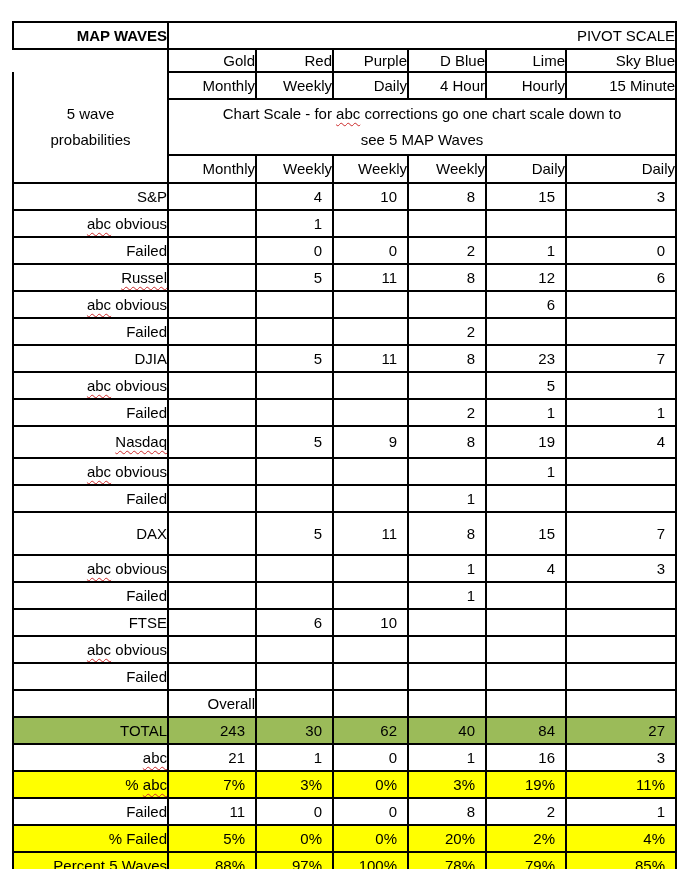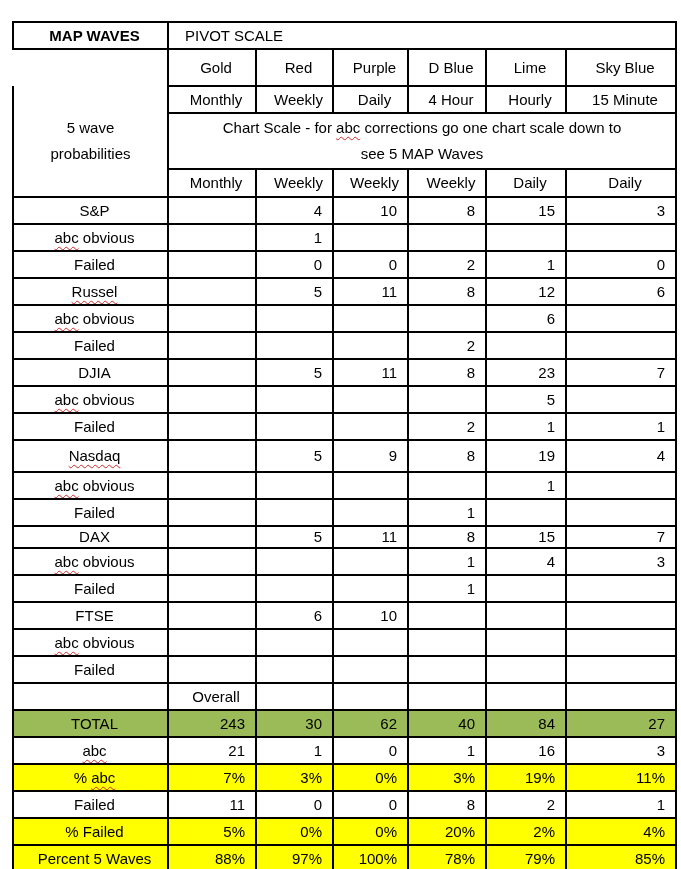--- a/index.html
+++ b/index.html
@@ -1,22 +1,22 @@
 <!DOCTYPE html>
 <html><head>
 <meta charset="utf-8">
 <style>
   html,body{margin:0;padding:0;background:#fff;}
   body{width:681px;height:869px;position:relative;font-family:"Liberation Sans",sans-serif;color:#000;}
   .sheet{position:absolute;left:12px;top:21px;}
   table{border-collapse:collapse;table-layout:fixed;}
   td{border:2px solid #000;font-size:15px;line-height:18px;padding:0;overflow:hidden;white-space:nowrap;vertical-align:middle;background:#fff;}
-  td.lab{text-align:center;padding-left:8px;}
+  td.lab{text-align:right;padding-left:8px;}
   td.num{text-align:right;padding-right:10px;}
-  td.ctr{text-align:left;padding-left:16px;}
+  td.ctr{text-align:right;padding-left:16px;}
   td.bold{font-weight:bold;}
   td.no-left{border-left:2px solid #fff;border-left-color:transparent;border-left:none;}
   td.no-bottom{border-bottom:none;}
   td.no-top{border-top:none;}
   td.green{background:#9bbb59;}
   td.yellow{background:#ffff00;}
   td.note{text-align:center;white-space:normal;line-height:26px;}
   .lab5{text-align:center;vertical-align:middle;white-space:normal;line-height:26px;}
   .sq{text-decoration-line:underline;text-decoration-style:wavy;text-decoration-color:#cc2a2a;text-decoration-thickness:1px;text-underline-offset:3px;}
 </style>
@@ -32,21 +32,21 @@
       <col style="width:75px">
         <col style="width:78px">
         <col style="width:80px">
         <col style="width:110px">
     </colgroup>
     <tbody id="tb">
       <tr style="height:27px">
         <td class="lab bold">MAP WAVES</td>
         <td class="ctr" colspan="6">PIVOT SCALE</td>
       </tr>
-      <tr style="height:37px" id="r-colors">
+      <tr style="height:23px" id="r-colors">
         <td class="no-left no-bottom"></td>
       <td class="lab">Gold</td>
           <td class="lab">Red</td>
           <td class="lab">Purple</td>
           <td class="lab">D Blue</td>
           <td class="lab">Lime</td>
           <td class="lab">Sky Blue</td>
         </tr>
       <tr style="height:27px" id="r-timeframes">
         <td class="lab5 no-top" rowspan="3">
@@ -175,21 +175,21 @@
         </tr>
         <tr style="height: 27px;">
           <td class="lab"><span>Failed</span></td>
           <td class="num"></td>
           <td class="num"></td>
           <td class="num"></td>
           <td class="num">1</td>
           <td class="num"></td>
           <td class="num"></td>
         </tr>
-        <tr style="height: 22px; border-radius: 10px;">
+        <tr style="height: 43px; border-radius: 10px;">
           <td class="lab"><span>DAX</span></td>
           <td class="num"></td>
           <td class="num">5</td>
           <td class="num">11</td>
           <td class="num">8</td>
           <td class="num">15</td>
           <td class="num">7</td>
         </tr>
         <tr style="height: 27px;">
           <td class="lab"><span class="sq">abc</span><span> obvious</span></td>

